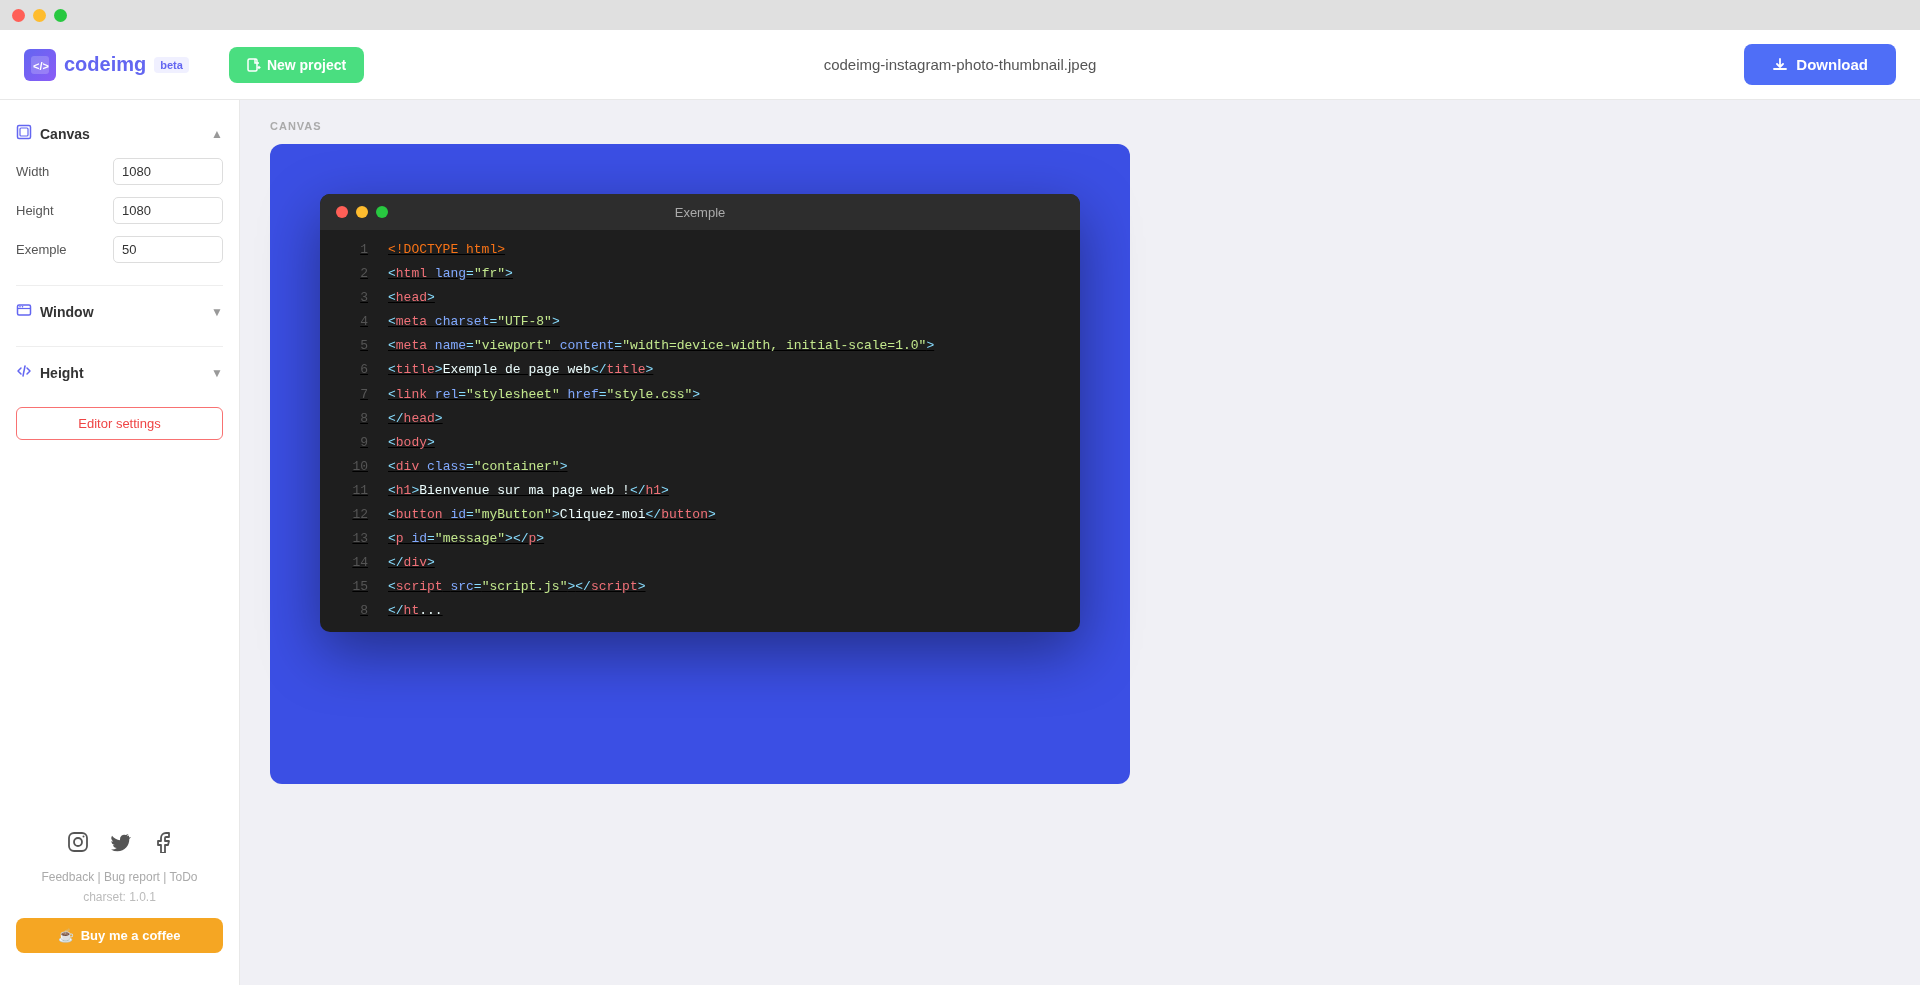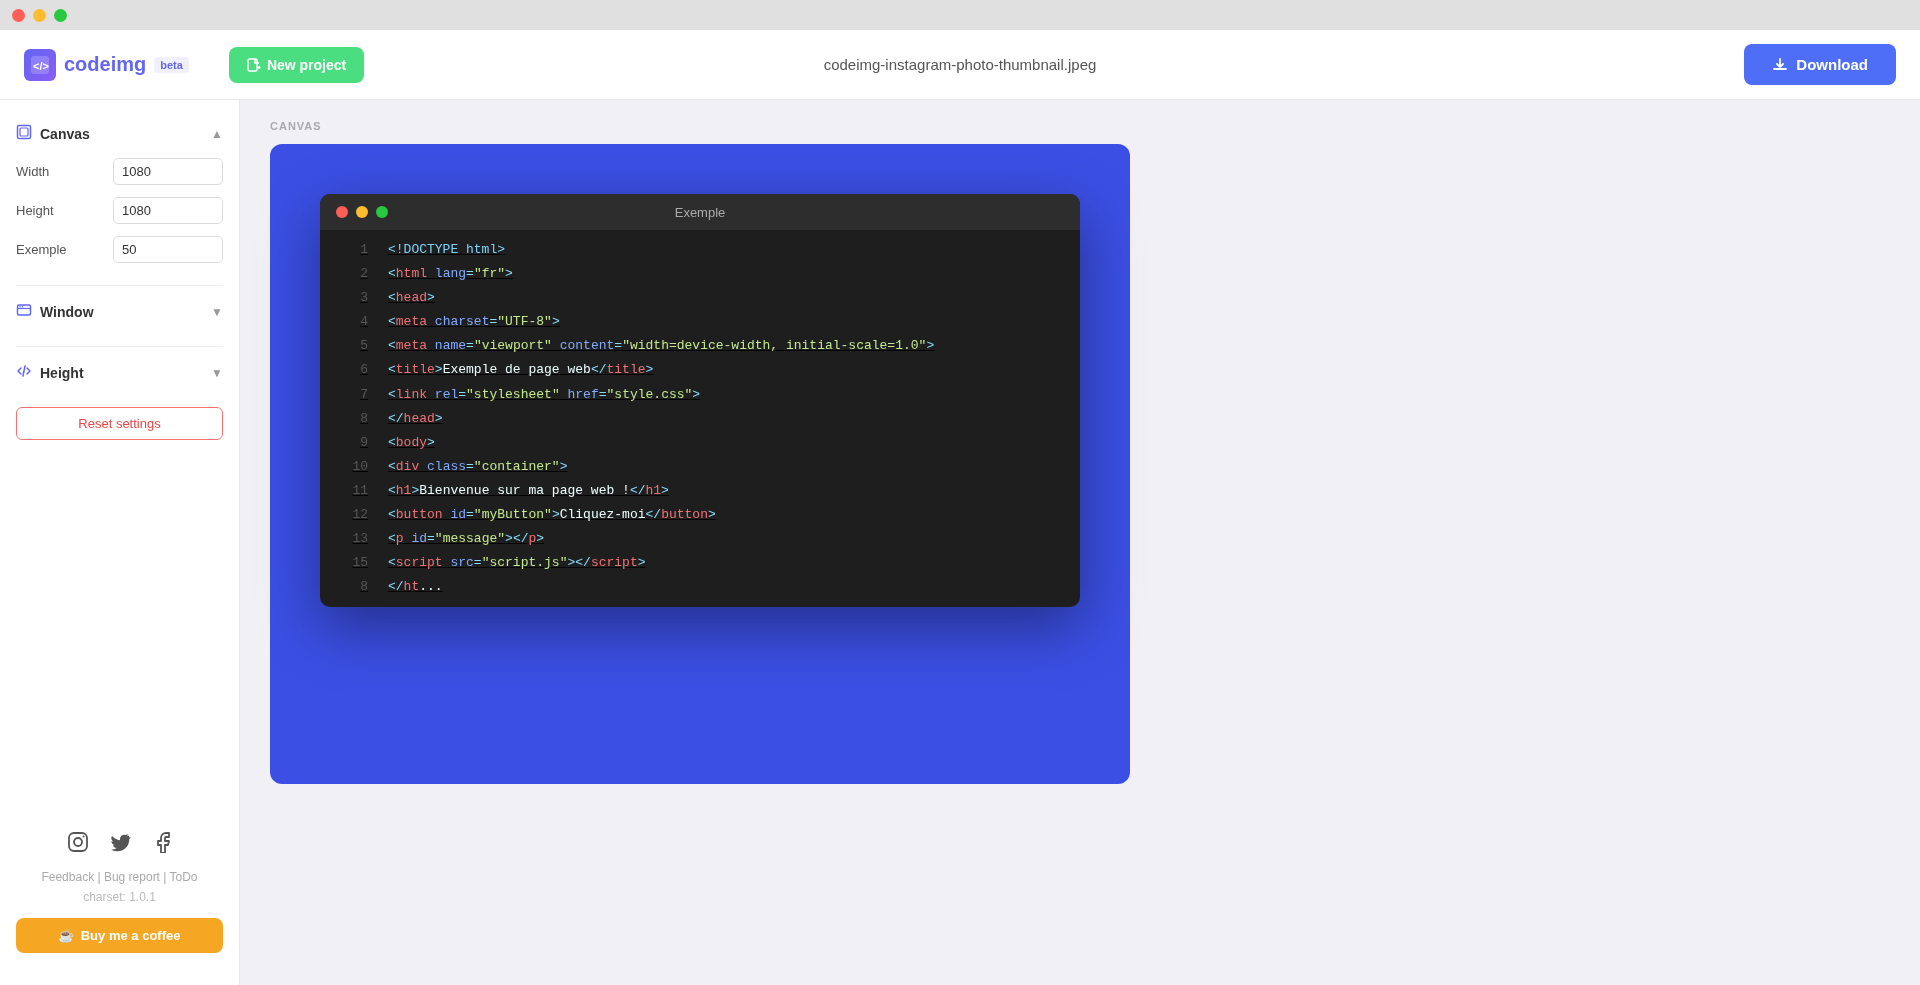--- a/index.html
+++ b/index.html
@@ -414,21 +414,21 @@
               <path d="M11 5l3 3-3 3" stroke="#6366f1" stroke-width="1.5" stroke-linecap="round" stroke-linejoin="round"></path>
               <path d="M9 3l-2 10" stroke="#6366f1" stroke-width="1.5" stroke-linecap="round"></path>
             </svg>
           </span>
           <span>Height</span>
         </div>
         <span class="chevron">▼</span>
       </div>
     </div>
 
-    <button class="reset-btn">Reset settings</button>
+    <button class="reset-btn">Editor settings</button>
 
     <div class="sidebar-footer">
       <div class="social-icons">
         <span class="social-icon">
           <svg width="22" height="22" viewBox="0 0 22 22" fill="none">
             <rect x="2" y="2" width="18" height="18" rx="5" stroke="#555" stroke-width="1.8"></rect>
             <circle cx="11" cy="11" r="4" stroke="#555" stroke-width="1.8"></circle>
             <circle cx="16.5" cy="5.5" r="1" fill="#555"></circle>
           </svg>
         </span>
@@ -459,21 +459,21 @@
         <div class="window-titlebar">
           <div class="window-dot w-red"></div>
           <div class="window-dot w-yellow"></div>
           <div class="window-dot w-green"></div>
           <div class="window-title">Exemple</div>
         </div>
         <div class="code-body" id="code-body-el">
 
         <div class="code-line">
               <span class="line-num">1</span>
-              <span class="code-content"><span style="color: #7dd3fc;">&lt;!DOCTYPE html&gt;</span></span>
+              <span class="code-content"><span style="color: #f97316;">&lt;!DOCTYPE html&gt;</span></span>
             </div>
             <div class="code-line">
               <span class="line-num">2</span>
               <span class="code-content"><span style="color: rgb(137, 221, 255);">&lt;</span><span style="color: rgb(240, 113, 120);">html</span><span style="color: rgb(238, 255, 255);"> </span><span style="color: rgb(130, 170, 255);">lang</span><span style="color: rgb(137, 221, 255);">=</span><span style="color: rgb(195, 232, 141);">"fr"</span><span style="color: rgb(137, 221, 255);">&gt;</span></span>
             </div>
             <div class="code-line">
               <span class="line-num">3</span>
               <span class="code-content"><span style="color: rgb(137, 221, 255);">&lt;</span><span style="color: rgb(240, 113, 120);">head</span><span style="color: rgb(137, 221, 255);">&gt;</span></span>
             </div>
             <div class="code-line">
@@ -508,20 +508,24 @@
               <span class="line-num">11</span>
               <span class="code-content"><span style="color: rgb(137, 221, 255);">    &lt;</span><span style="color: rgb(240, 113, 120);">h1</span><span style="color: rgb(137, 221, 255);">&gt;</span><span style="color: rgb(238, 255, 255);">Bienvenue sur ma page web !</span><span style="color: rgb(137, 221, 255);">&lt;/</span><span style="color: rgb(240, 113, 120);">h1</span><span style="color: rgb(137, 221, 255);">&gt;</span></span>
             </div>
             <div class="code-line">
               <span class="line-num">12</span>
               <span class="code-content"><span style="color: rgb(137, 221, 255);">    &lt;</span><span style="color: rgb(240, 113, 120);">button</span><span style="color: rgb(238, 255, 255);"> </span><span style="color: rgb(130, 170, 255);">id</span><span style="color: rgb(137, 221, 255);">=</span><span style="color: rgb(195, 232, 141);">"myButton"</span><span style="color: rgb(137, 221, 255);">&gt;</span><span style="color: rgb(238, 255, 255);">Cliquez-moi</span><span style="color: rgb(137, 221, 255);">&lt;/</span><span style="color: rgb(240, 113, 120);">button</span><span style="color: rgb(137, 221, 255);">&gt;</span></span>
             </div>
             <div class="code-line">
               <span class="line-num">13</span>
               <span class="code-content"><span style="color: rgb(137, 221, 255);">    &lt;</span><span style="color: rgb(240, 113, 120);">p</span><span style="color: rgb(238, 255, 255);"> </span><span style="color: rgb(130, 170, 255);">id</span><span style="color: rgb(137, 221, 255);">=</span><span style="color: rgb(195, 232, 141);">"message"</span><span style="color: rgb(137, 221, 255);">&gt;</span><span style="color: rgb(137, 221, 255);">&lt;/</span><span style="color: rgb(240, 113, 120);">p</span><span style="color: rgb(137, 221, 255);">&gt;</span></span>
+            </div>
+            <div class="code-line">
+              <span class="line-num">14</span>
+              <span class="code-content"><span style="color: rgb(137, 221, 255);">  &lt;/</span><span style="color: rgb(240, 113, 120);">div</span><span style="color: rgb(137, 221, 255);">&gt;</span></span>
             </div>
             <div class="code-line">
               <span class="line-num">15</span>
               <span class="code-content"><span style="color: rgb(137, 221, 255);">  &lt;</span><span style="color: rgb(240, 113, 120);">script</span><span style="color: rgb(238, 255, 255);"> </span><span style="color: rgb(130, 170, 255);">src</span><span style="color: rgb(137, 221, 255);">=</span><span style="color: rgb(195, 232, 141);">"script.js"</span><span style="color: rgb(137, 221, 255);">&gt;</span><span style="color: rgb(137, 221, 255);">&lt;/</span><span style="color: rgb(240, 113, 120);">script</span><span style="color: rgb(137, 221, 255);">&gt;</span></span>
             </div>
             <div class="code-line">
               <span class="line-num">8</span>
               <span class="code-content"><span style="color: rgb(137, 221, 255);">&lt;/</span><span style="color: rgb(240, 113, 120);">ht</span><span style="color: rgb(238, 255, 255);">...</span></span>
             </div>
           </div>

